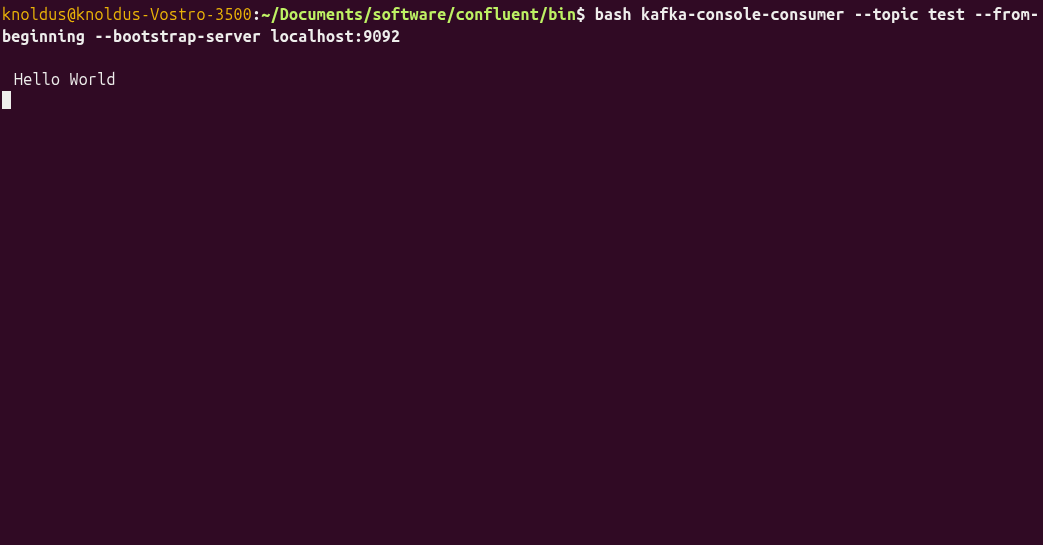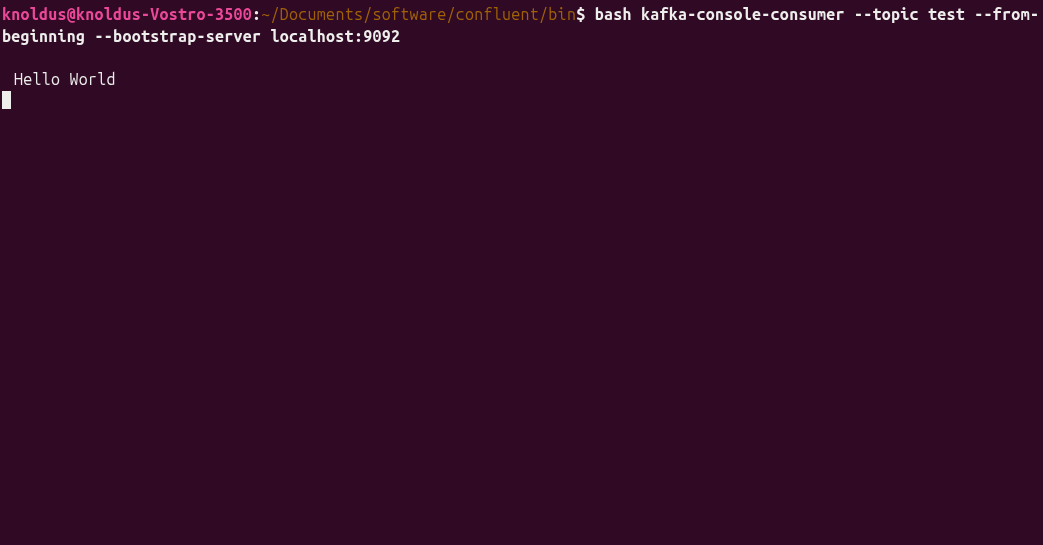--- a/index.html
+++ b/index.html
@@ -17,30 +17,30 @@
       height: 545px;
       overflow: hidden;
       padding: 4px 2px;
       letter-spacing: 0.3px;
     }
     .terminal {
       white-space: pre-wrap;
       word-wrap: break-word;
     }
     .prompt-user {
-      color: #ec4899;
-      font-weight: bold;
+      color: #eab308;
+      font-weight: normal;
     }
     .prompt-colon {
       color: #eeeeec;
       font-weight: bold;
     }
     .prompt-path {
-      color: #a16207;
-      font-weight: normal;
+      color: #bef264;
+      font-weight: bold;
     }
     .prompt-dollar {
       color: #eeeeec;
       font-weight: bold;
     }
     .command {
       color: #eeeeec;
       font-weight: bold;
     }
     .output {

